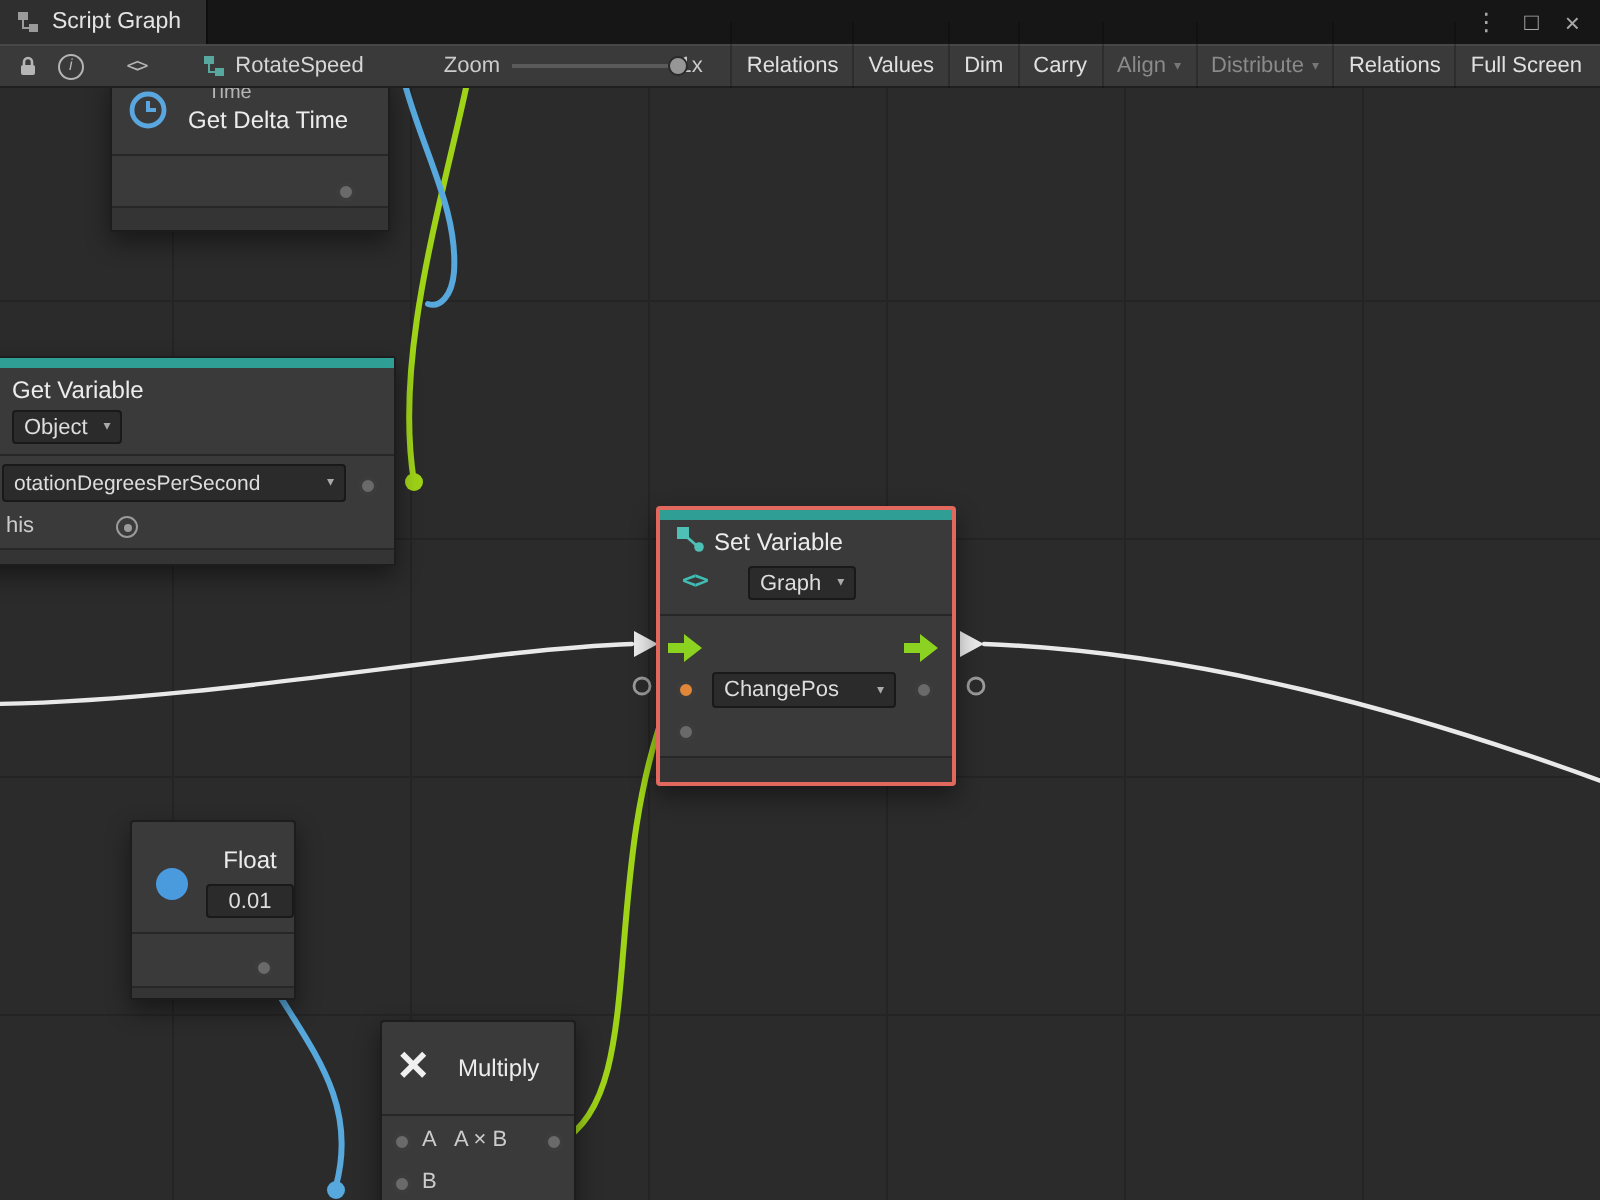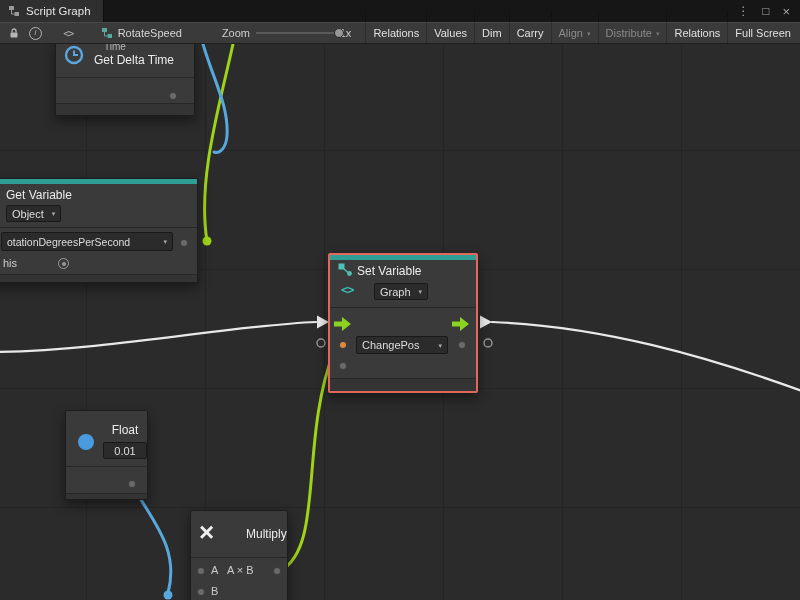--- a/index.html
+++ b/index.html
@@ -230,21 +230,21 @@
       <span class="dd" style="left:37px;top:31px;width:44px;justify-content:center">
         <span>0.01</span>
       </span>
       <div class="divider" style="top:55px"></div>
       <span class="port" style="left:61px;top:68px"></span>
       <div class="node-footer" style="height:5px"></div>
     </div>
 
     <div class="node" style="left:190px;top:466px;width:98px;height:100px">
       <span class="times-glyph" style="left:8px;top:8px">×</span>
-      <span class="node-title" style="left:55px;top:16px">Multiply</span>
+      <span class="node-title" style="left:38px;top:16px">Multiply</span>
       <div class="divider" style="top:46px"></div>
       <span class="port" style="left:5px;top:55px"></span>
       <span class="small-label" style="left:20px;top:53px">A</span>
       <span class="small-label" style="left:36px;top:53px">A × B</span>
       <span class="port" style="left:81px;top:55px"></span>
       <span class="port" style="left:5px;top:76px"></span>
       <span class="small-label" style="left:20px;top:74px">B</span>
     </div>
 
   </div>

